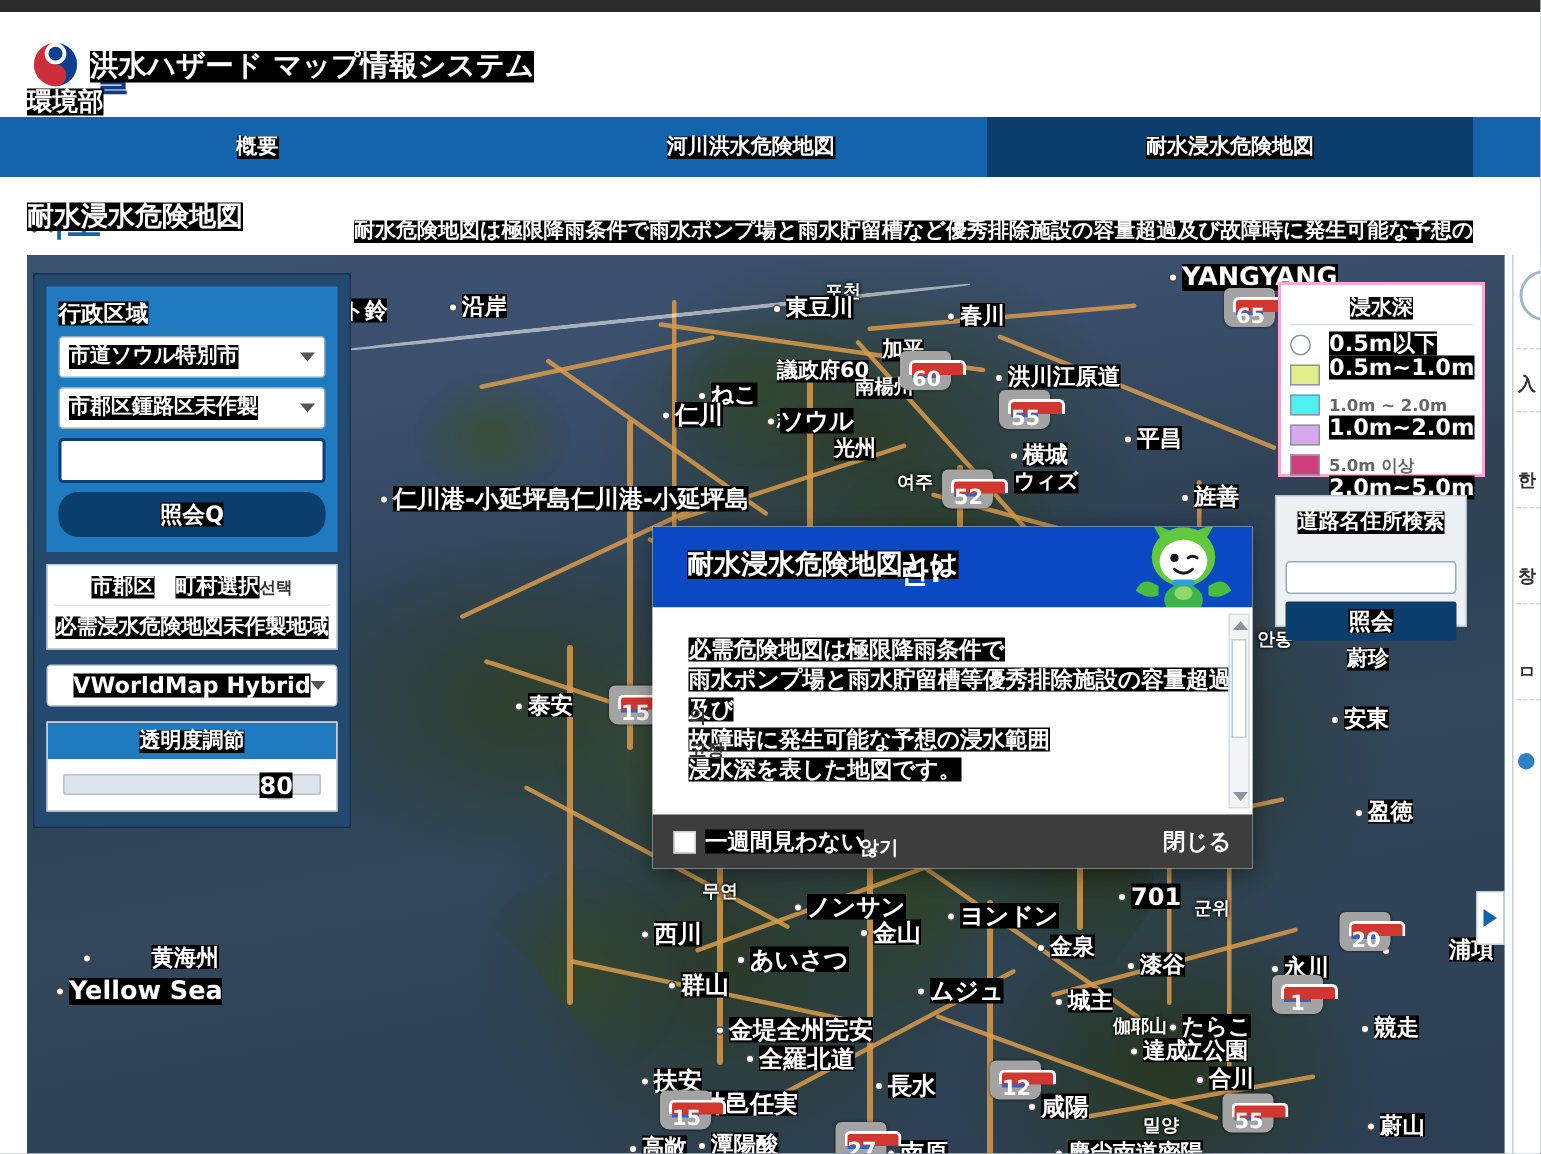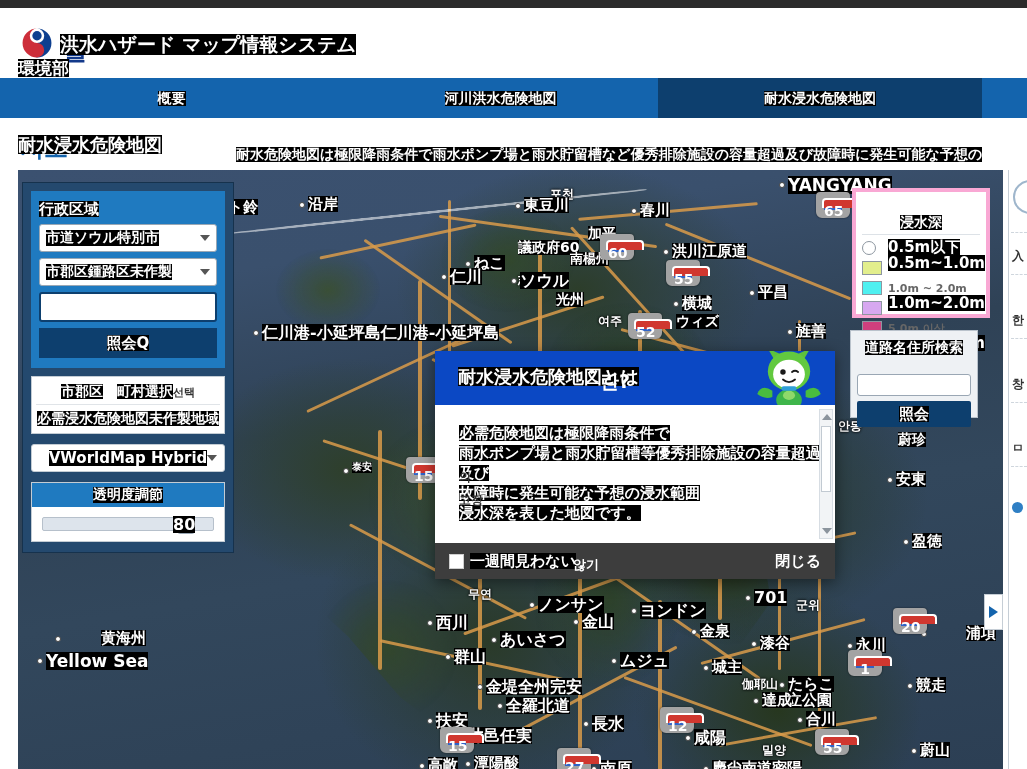--- a/index.html
+++ b/index.html
@@ -179,21 +179,21 @@
     position: absolute; right: 6px; top: 50%; transform: translateY(-50%);
     width: 0; height: 0; border-left: 5px solid transparent;
     border-right: 5px solid transparent; border-top: 6px solid #555;
   }
   .sb-input {
     width: 100%; height: 30px; background: #fff;
     border: 2px solid #0d3f6e; border-radius: 3px; margin-bottom: 6px;
   }
   .sb-btn {
     width: 100%; height: 30px; background: #0d3f6e; color: #fff;
-    border: none; border-radius: 0; cursor: pointer;
+    border: none; border-radius: 13px; cursor: pointer;
     display: flex; align-items: center; justify-content: center;
     font-size: 15px; font-weight: bold;
   }
   .sb-white-block {
     background: #ffffff; border: 1px solid #c3ccd4;
     margin-top: 8px; padding: 4px 4px 2px 4px;
   }
   .sb-tabs { display: flex; gap: 14px; justify-content: center; padding: 2px 0 4px; }
   .sb-tab { font-size: 14px; font-weight: bold; cursor: pointer; }
   .sb-tab-sub { font-size: 11px; color: #333; font-weight: bold; }
@@ -235,22 +235,22 @@
     border: 1px solid #9aa7b4; border-radius: 3px; cursor: pointer;
   }
   .slider-value {
     position: absolute; left: 141px; top: 9px;
     font-size: 16px; font-weight: bold;
   }
 
   
   .legend {
     position: absolute; left: 852px; top: 188px; width: 138px; height: 130px;
-    background: #ffffff; border: 4px solid #f9a8d4; z-index: 40;
-    padding: 20px 6px;
+    background: #ffffff; border: 2px solid #f9a8d4; z-index: 40;
+    padding: 4px 6px;
   }
   .legend-title {
     text-align: center; padding-bottom: 3px; border-bottom: 1px solid #dde2e7;
     margin-bottom: 3px;
   }
   .legend-title .t { font-size: 14px; font-weight: bold; }
   .legend-row {
     position: relative; display: flex; align-items: center;
     height: 20px; gap: 6px;
   }
@@ -491,21 +491,21 @@
         <div class="mdot" style="left: 731px; top: 120px;"></div>
         <div class="mlabel mt" style="font-size: 14px; left: 538px; top: 122px;">光州</div>
         <div class="mlabel mt" style="font-size: 15px; left: 778px; top: 153px;">旌善</div>
         <div class="mdot" style="left: 769px; top: 159px;"></div>
         <div class="mlabel mt" style="font-size: 16px; left: 244px; top: 154px;">仁川港-小延坪島仁川港-小延坪島</div>
         <div class="mdot" style="left: 235px; top: 160px;"></div>
         <div class="mlabel-ko" style="font-size: 12px; left: 580px; top: 143px;">여주</div>
         <div class="mlabel mt" style="font-size: 14px; left: 658px; top: 144px;">ウィズ</div>
         <div class="mlabel mt" style="font-size: 14px; left: 880px; top: 262px;">蔚珍</div>
         <div class="mlabel-ko" style="font-size: 12px; left: 820px; top: 248px;">안동</div>
-        <div class="mlabel mt" style="font-size: 10px; left: 334px; top: 292px;">泰安</div>
+        <div class="mlabel mt" style="font-size: 15px; left: 334px; top: 292px;">泰安</div>
         <div class="mdot" style="left: 325px; top: 298px;"></div>
         <div class="mlabel-ko" style="font-size: 12px; left: 402px; top: 288px;">서산</div>
         <div class="mlabel mt" style="font-size: 15px; left: 878px; top: 301px;">安東</div>
         <div class="mdot" style="left: 869px; top: 307px;"></div>
         <div class="mlabel mt" style="font-size: 15px; left: 894px; top: 363px;">盈徳</div>
         <div class="mdot" style="left: 885px; top: 369px;"></div>
         <div class="mlabel mt" style="font-size: 15px; left: 46px; top: 460px; margin-left: 37px;">黄海州</div>
         <div class="mdot" style="left: 37px; top: 466px;"></div>
         <div class="mlabel mt" style="font-size: 17px; left: 28px; top: 482px;">Yellow Sea</div>
         <div class="mdot" style="left: 19px; top: 488px;"></div>

